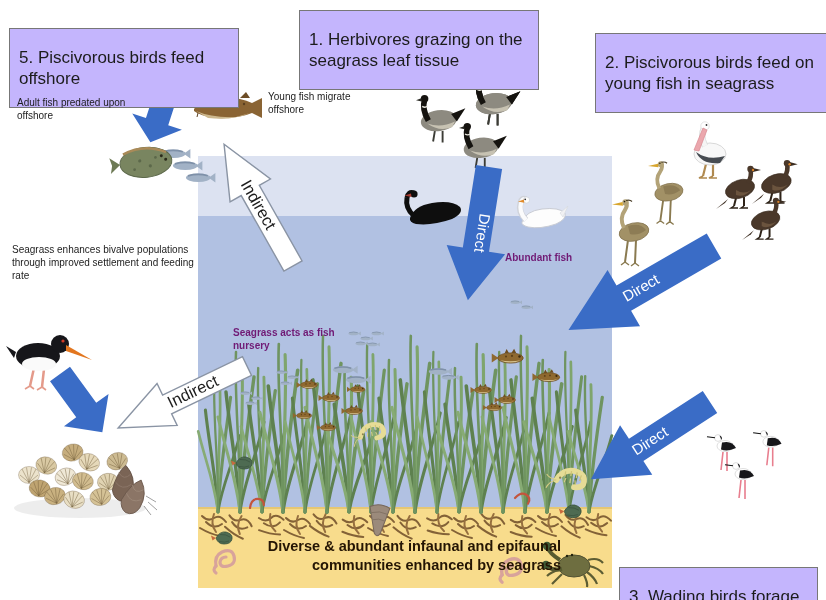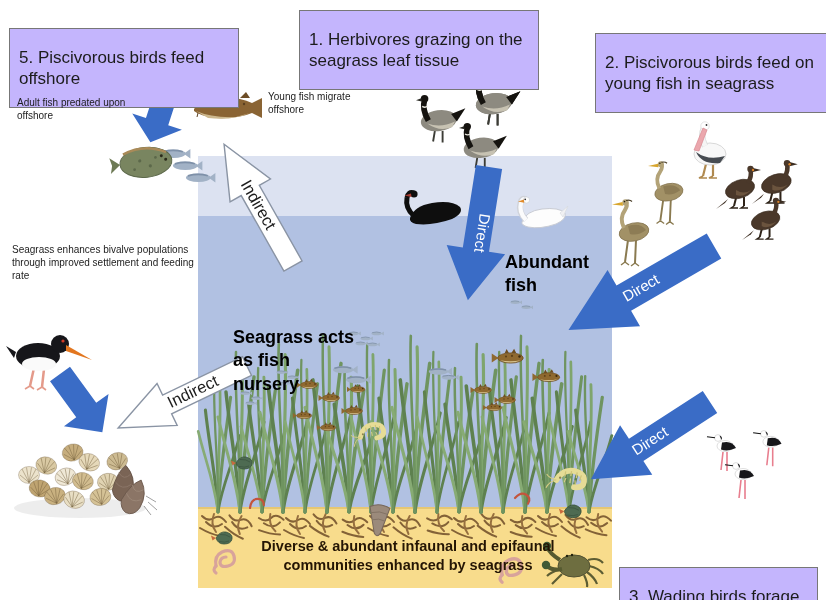--- a/index.html
+++ b/index.html
@@ -2,32 +2,32 @@
 <html><head>
 <meta charset="utf-8">
 <style>
   html,body{margin:0;padding:0;background:#fff;}
   #stage{position:relative;width:826px;height:600px;background:#fff;overflow:hidden;
          font-family:"Liberation Sans",sans-serif;color:#1c1c1c;}
   #art{position:absolute;left:0;top:0;}
   .numbox{position:absolute;background:#c4b5fd;border:1.4px solid #777;padding:18px 9px;
           font-size:17px;line-height:1.24;color:#1c1c1c;}
   .note{position:absolute;font-size:10px;line-height:1.3;color:#1c1c1c;}
-  .bnote{position:absolute;font-size:18px;line-height:1.3;font-weight:bold;color:#000000;}
+  .bnote{position:absolute;font-size:10px;line-height:1.3;font-weight:bold;color:#701a75;}
   #box5{left:9px;top:28px;width:210px;}
   #box1{left:299px;top:10px;width:220px;}
   #box2{left:595px;top:33px;width:221px;}
   #box4{left:8px;top:528px;width:161px;}
   #box3{left:619px;top:527px;width:179px;margin-top:40px;}
   #young-fish{left:268px;top:90px;width:84px;}
   #adult-fish{left:17px;top:96px;width:120px;}
   #bivalve-note{left:12px;top:243px;width:188px;}
   #nursery-note{left:233px;top:284px;width:126px;margin-top:42px;}
   #abundant-note{left:505px;top:251px;width:96px;}
-  #sediment-note{left:255px;top:537px;width:306px;text-align:center;font-size:14.5px;
+  #sediment-note{left:255px;top:537px;width:306px;text-align:right;font-size:14.5px;
                  line-height:1.32;color:#241504;}
   .dir-label{fill:#ffffff;font-size:15px;font-family:"Liberation Sans",sans-serif;}
   .ind-label{fill:#1c1c1c;font-size:16.5px;font-family:"Liberation Sans",sans-serif;}
 </style>
 </head>
 <body>
 
 <div id="stage">
 
 <svg id="art" width="826" height="600" viewBox="0 0 826 600">

